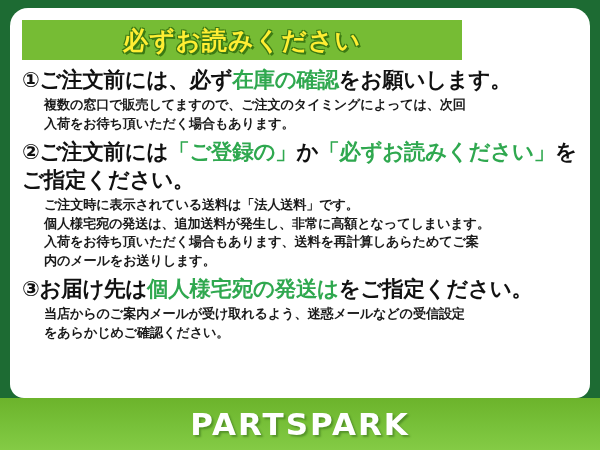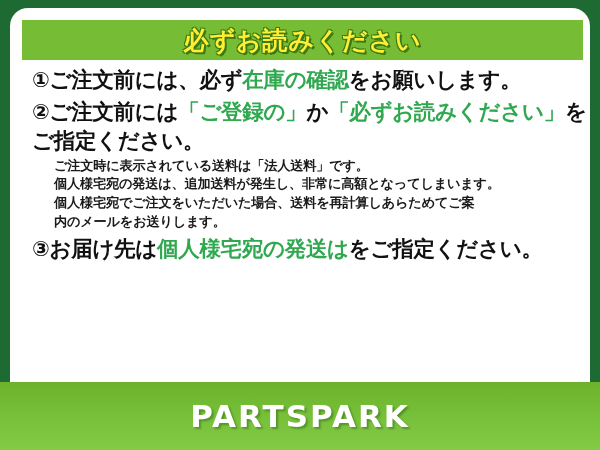--- a/index.html
+++ b/index.html
@@ -28,21 +28,21 @@
     box-sizing: border-box;
     background: #ffffff;
     border-radius: 18px 18px 14px 14px;
     overflow: hidden;
   }
   
   #notice-header {
     position: absolute;
     left: 12px;
     top: 12px;
-    width: 561px;
+    width: 440px;
     height: 40px;
     background: #76bc34;
     display: flex;
     align-items: center;
     justify-content: center;
   }
   #notice-header .title-text {
     color: #ffee33;
     font-size: 25px;
     font-weight: bold;
@@ -57,21 +57,20 @@
     white-space: nowrap;
   }
   
   #notice-body {
     position: absolute;
     left: 0;
     top: 58px;
     width: 580px;
     padding: 0 10px 0 12px;
     box-sizing: border-box;
-    margin-left: 10px;
   }
   .section {
     margin-bottom: 4px;
   }
   .section-heading {
     color: #111111;
     font-size: 21.5px;
     font-weight: bold;
     line-height: 1.30;
     letter-spacing: -0.3px;
@@ -98,21 +97,21 @@
   }
   .section-body .line {
     display: block;
   }
   
   #notice-footer {
     position: absolute;
     left: 0;
     bottom: 0;
     width: 600px;
-    height: 68px;
+    height: 52px;
     background: linear-gradient(to bottom, #6cb32b 0%, #78c13a 55%, #84cb45 100%);
     display: flex;
     align-items: center;
     justify-content: center;
   }
   #notice-footer .brand-text {
     color: #ffffff;
     font-size: 31px;
     font-weight: bold;
     letter-spacing: 2px;
@@ -127,32 +126,40 @@
 
   <div id="notice-panel">
 
     <div id="notice-header">
       <span class="title-text">必ずお読みください</span>
     </div>
 
     <div id="notice-body">
         <div class="section">
           <div class="section-heading"><span class="num">①</span><span>ご注文前には、必ず</span><span class="hl">在庫の確認</span><span>をお願いします。</span></div>
+          <div class="section-body">
+            <span class="line">複数の窓口で販売してますので、ご注文のタイミングによっては、次回</span>
+            <span class="line">入荷をお待ち頂いただく場合もあります。</span>
+          </div>
         </div>
         <div class="section">
           <div class="section-heading wrap"><span class="num">②</span><span>ご注文前には</span><span class="hl">「ご登録の」</span><span>か</span><span class="hl">「必ずお読みください」</span><span>をご指定ください。</span></div>
           <div class="section-body">
             <span class="line">ご注文時に表示されている送料は「法人送料」です。</span>
             <span class="line">個人様宅宛の発送は、追加送料が発生し、非常に高額となってしまいます。</span>
-            <span class="line">個人様宅宛でご注文をいただいた場合、送料を再計算しあらためてご案</span>
+            <span class="line">入荷をお待ち頂いただく場合もあります、送料を再計算しあらためてご案</span>
             <span class="line">内のメールをお送りします。</span>
           </div>
         </div>
         <div class="section">
           <div class="section-heading"><span class="num">③</span><span>お届け先は</span><span class="hl">個人様宅宛の発送は</span><span>をご指定ください。</span></div>
+          <div class="section-body">
+            <span class="line">当店からのご案内メールが受け取れるよう、迷惑メールなどの受信設定</span>
+            <span class="line">をあらかじめご確認ください。</span>
+          </div>
         </div>
       </div>
 
   </div>
 
   <div id="notice-footer">
     <span class="brand-text">PARTSPARK</span>
   </div>
 
 </div>

